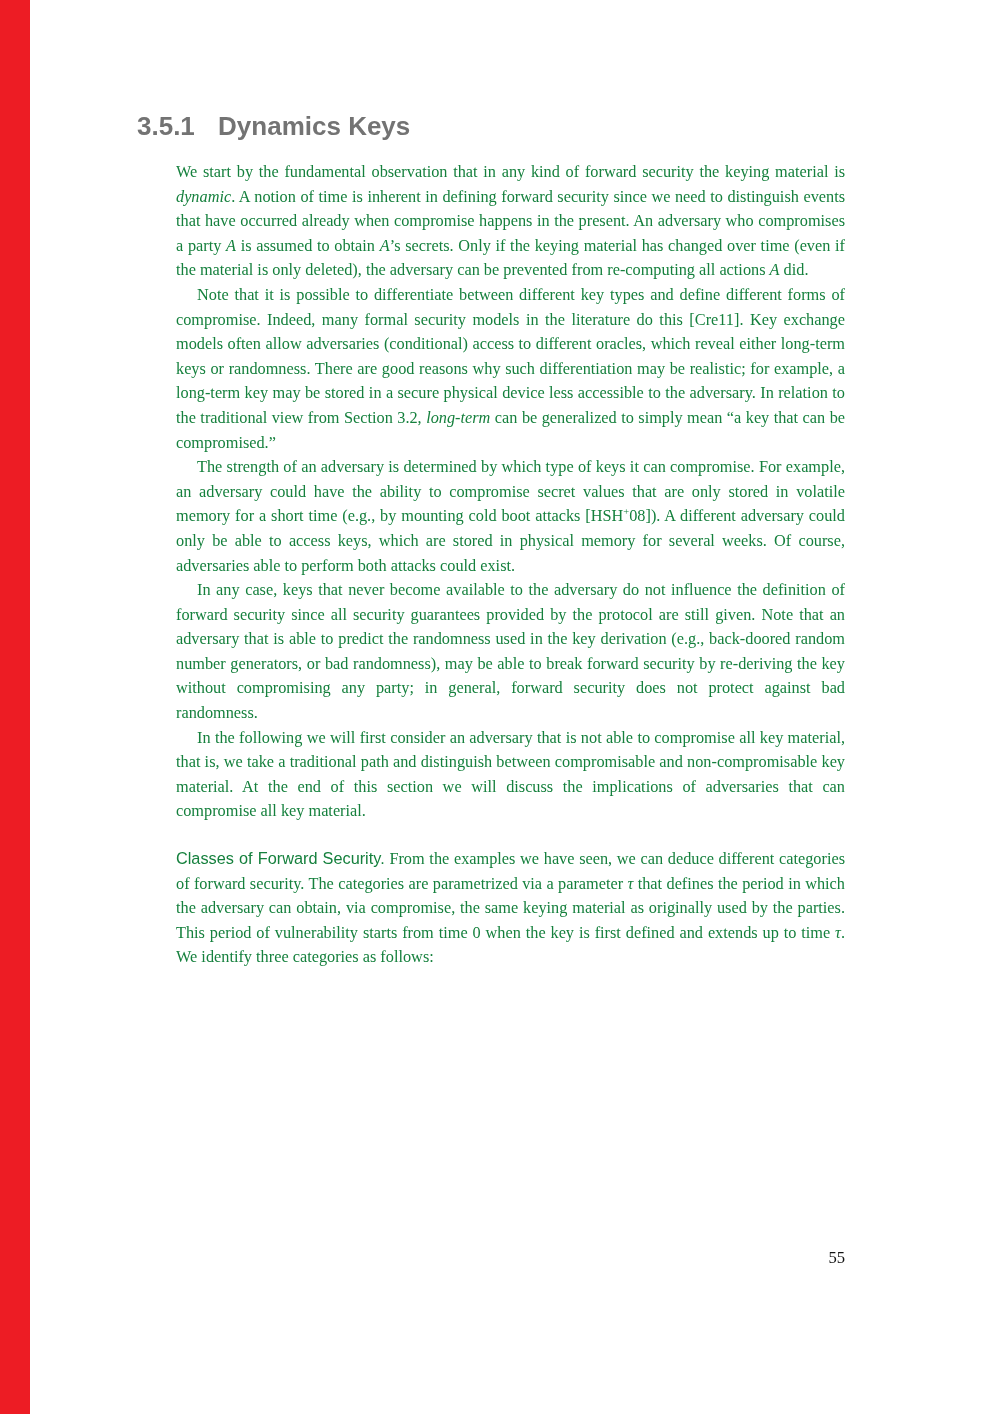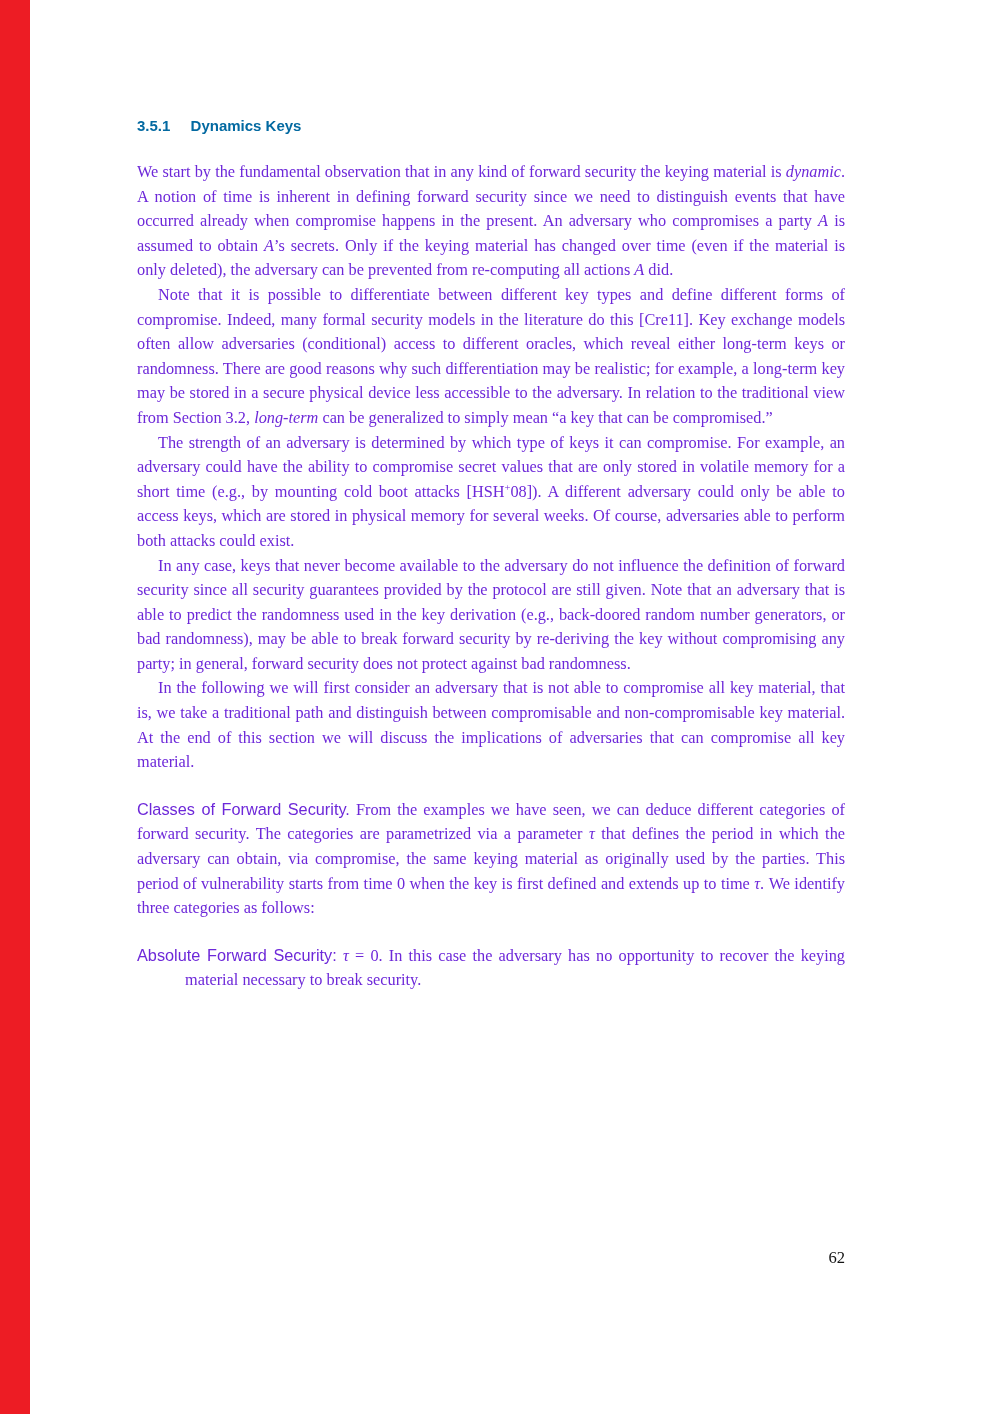--- a/index.html
+++ b/index.html
@@ -21,31 +21,32 @@
   }
   .content {
     position: absolute;
     left: 137px;
     top: 112px;
     width: 708px;
   }
   h2.section {
     font-family: "Liberation Sans", "DejaVu Sans", sans-serif;
     font-weight: 700;
-    font-size: 15px;
+    font-size: 26px;
     line-height: 28px;
-    color: #0369a1;
+    color: #737373;
     margin-bottom: 20px;
   }
   h2.section .sec-num { margin-right: 16px; }
   .block {
     font-size: 16.3px;
     line-height: 24.6px;
     text-align: justify;
-    color: #6d28d9;
+    color: #15803d;
+    margin-left: 39px;
   }
   .block .it { font-style: italic; }
   .block .bd { font-weight: 400; }
   .block .sans { font-family: "Liberation Sans", "DejaVu Sans", sans-serif; }
   .block sup { font-size: 10.5px; line-height: 0; }
   .block.indent { text-indent: 21px; }
   .block.spaced { margin-top: 22px; }
   .block.hang { padding-left: 48px; text-indent: -48px; }
   .page-number {
     position: absolute;
@@ -67,17 +68,16 @@
       <span class="sec-num">3.5.1</span>
       <span>Dynamics Keys</span>
     </h2>
     <div id="blocks">
         <p class="block first"><span>We start by the fundamental observation that in any kind of forward security the keying material is </span><span class="it">dynamic</span><span>. A notion of time is inherent in defining forward security since we need to distinguish events that have occurred already when compromise happens in the present. An adversary who compromises a party </span><span class="it">A</span><span> is assumed to obtain </span><span class="it">A</span><span>’s secrets. Only if the keying material has changed over time (even if the material is only deleted), the adversary can be prevented from re-computing all actions </span><span class="it">A</span><span> did.</span></p>
         <p class="block indent"><span>Note that it is possible to differentiate between different key types and define different forms of compromise. Indeed, many formal security models in the literature do this [Cre11]. Key exchange models often allow adversaries (conditional) access to different oracles, which reveal either long-term keys or randomness. There are good reasons why such differentiation may be realistic; for example, a long-term key may be stored in a secure physical device less accessible to the adversary. In relation to the traditional view from Section 3.2, </span><span class="it">long-term</span><span> can be generalized to simply mean “a key that can be compromised.”</span></p>
         <p class="block indent"><span>The strength of an adversary is determined by which type of keys it can compromise. For example, an adversary could have the ability to compromise secret values that are only stored in volatile memory for a short time (e.g., by mounting cold boot attacks [HSH</span><sup>+</sup><span>08]). A different adversary could only be able to access keys, which are stored in physical memory for several weeks. Of course, adversaries able to perform both attacks could exist.</span></p>
         <p class="block indent"><span>In any case, keys that never become available to the adversary do not influence the definition of forward security since all security guarantees provided by the protocol are still given. Note that an adversary that is able to predict the randomness used in the key derivation (e.g., back-doored random number generators, or bad randomness), may be able to break forward security by re-deriving the key without compromising any party; in general, forward security does not protect against bad randomness.</span></p>
         <p class="block indent"><span>In the following we will first consider an adversary that is not able to compromise all key material, that is, we take a traditional path and distinguish between compromisable and non-compromisable key material. At the end of this section we will discuss the implications of adversaries that can compromise all key material.</span></p>
         <p class="block spaced"><span class="bd sans">Classes of Forward Security.</span><span> From the examples we have seen, we can deduce different categories of forward security. The categories are parametrized via a parameter </span><span class="it">τ</span><span> that defines the period in which the adversary can obtain, via compromise, the same keying material as originally used by the parties. This period of vulnerability starts from time 0 when the key is first defined and extends up to time </span><span class="it">τ</span><span>. We identify three categories as follows:</span></p>
-        <p class="block spaced hang"><span class="bd sans">Absolute Forward Security:</span><span> </span><span class="it">τ</span><span> = 0. In this case the adversary has no opportunity to recover the keying material necessary to break security.</span></p>
       </div>
   </div>
-  <div class="page-number">62</div>
+  <div class="page-number">55</div>
 </main>
 
 </body></html>

